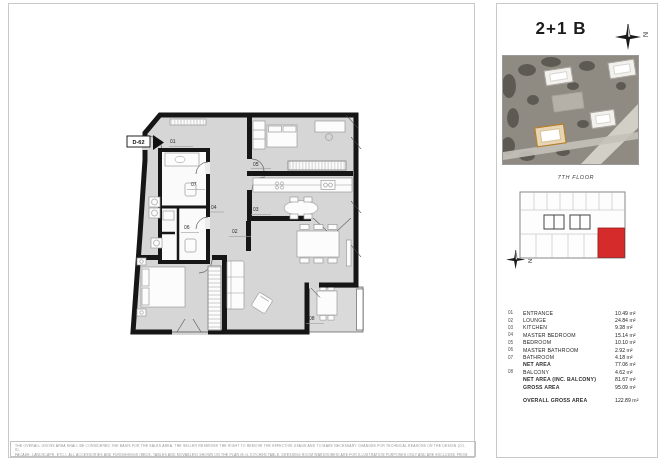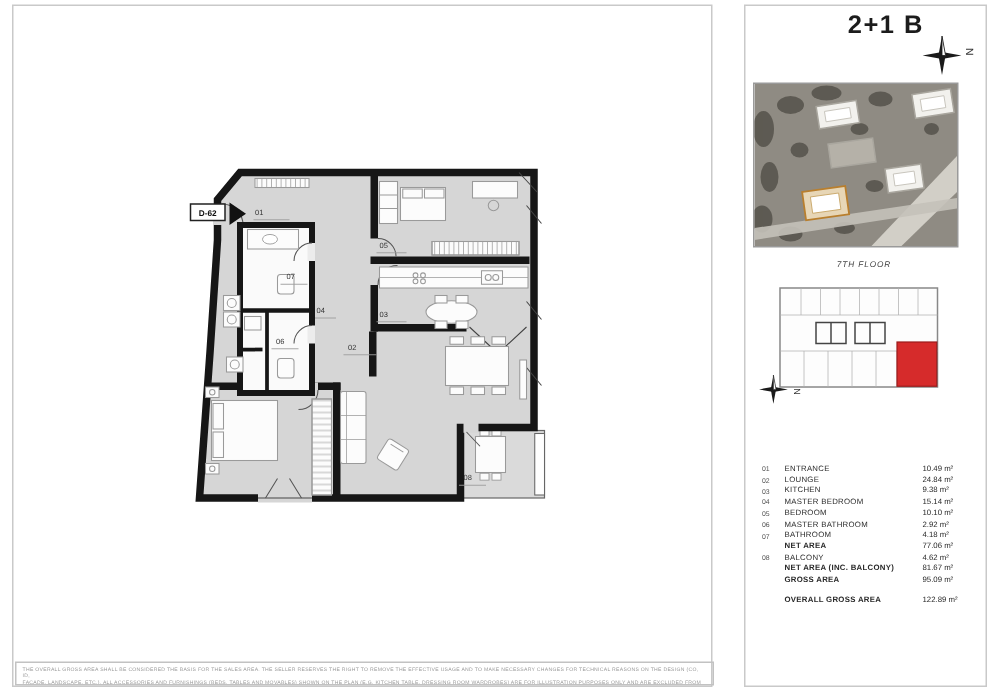--- a/index.html
+++ b/index.html
@@ -2,21 +2,21 @@
 <html><head>
 <meta charset="utf-8">
 <style>
   html,body{margin:0;padding:0;background:#fff;}
   .page{position:relative;width:660px;height:466px;background:#ffffff;overflow:hidden;
         font-family:"Liberation Sans",sans-serif;color:#222;}
   .frame{position:absolute;border:1px solid #c9c9c9;background:#fff;}
   #frame-left{left:8px;top:3px;width:465px;height:453px;}
   #frame-right{left:496px;top:3px;width:160px;height:453px;}
   
-  .unit-title{position:absolute;left:506px;top:7px;width:110px;text-align:right;
+  .unit-title{position:absolute;left:506px;top:19px;width:110px;text-align:center;
               font-size:17px;font-weight:bold;letter-spacing:1px;color:#1c1c1c;}
   .compass{position:absolute;}
   .north-letter{position:absolute;font-size:7px;color:#333;transform:rotate(90deg);}
   .photo{position:absolute;left:502px;top:55px;width:135px;height:108px;border:1px solid #9a9a9a;}
   .floor-label{position:absolute;left:500px;top:174px;width:152px;text-align:center;
                font-size:5.5px;font-style:italic;letter-spacing:.6px;color:#444;}
   
   .legend{position:absolute;left:508px;top:309px;width:142px;font-size:5.2px;color:#2a2a2a;}
   .legend .row{display:grid;grid-template-columns:15px 92px auto;height:7.4px;align-items:center;}
   .legend .no{color:#555;font-size:4.6px;}

